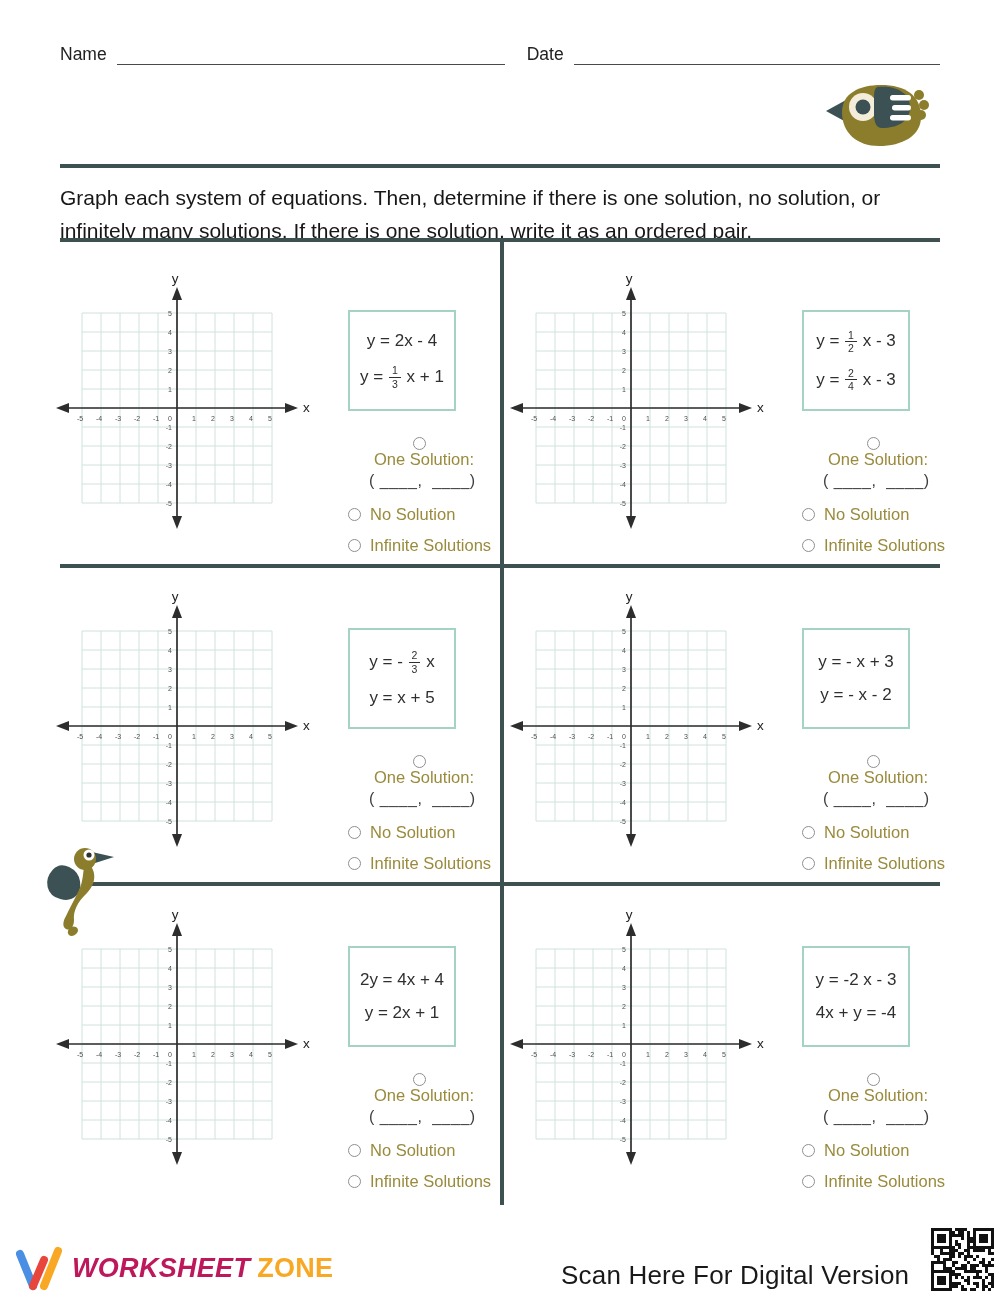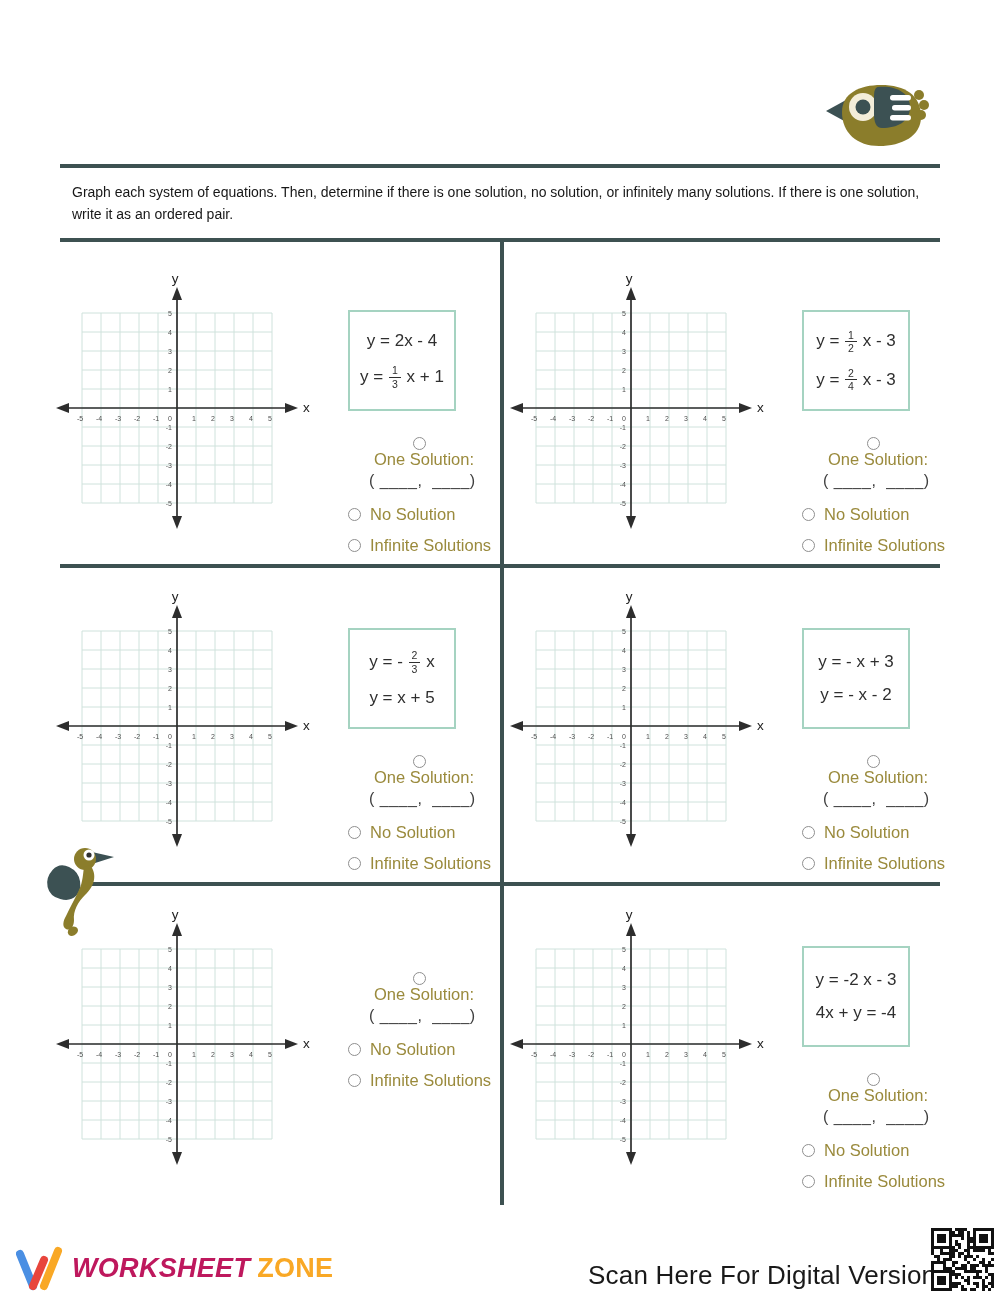--- a/index.html
+++ b/index.html
@@ -9,21 +9,21 @@
   
   .name-row{position:absolute;left:60px;top:44px;width:880px;display:flex;align-items:flex-end;font-size:17.5px;color:#222;}
   .fill-line{border-bottom:1.5px solid #4a4a4a;height:20px;}
   .nl1{width:388px;margin-left:10px;}
   .nl2{flex:1;margin-left:10px;}
   .date-lab{margin-left:22px;}
   .page-title{position:absolute;left:60px;top:96px;font-size:41px;font-weight:bold;color:#8d7e30;letter-spacing:.2px;}
   .title-bird{position:absolute;left:824px;top:78px;}
   .rule{position:absolute;left:60px;width:880px;height:4px;background:#3d5151;}
   .rule-title{top:164px;}
-  .instructions{position:absolute;left:72px;top:182px;width:852px;font-size:14px;line-height:1.55;color:#171717;}
+  .instructions{position:absolute;left:60px;top:182px;width:852px;font-size:21px;line-height:1.55;color:#171717;}
 
   
   .rule-top{top:238px;}
   .rule-mid1{top:564px;}
   .rule-mid2{top:882px;}
   .vdivider{position:absolute;left:500px;top:238px;width:4px;height:967px;background:#3d5151;}
 
   
   .problem-cell{position:absolute;width:450px;height:300px;}
   .graph-slot{position:absolute;left:0;top:0;}
@@ -39,29 +39,35 @@
   .opt-no{margin-top:15px;}
   .opt-inf{margin-top:12px;}
   .radio{width:11px;height:11px;border:1.6px solid #8f8f8f;border-radius:50%;margin-right:9px;flex:0 0 auto;background:#fff;}
   .pair{margin:3px 0 0 21px;font-size:16px;color:#3f3f3f;letter-spacing:.5px;white-space:pre;}
 
   
   .footer-logo{position:absolute;left:16px;top:1244px;display:flex;align-items:center;}
   .brand-text{font-size:27px;font-weight:bold;letter-spacing:.3px;margin-left:8px;}
   .brand-first{color:#be185d;font-style:italic;}
   .brand-second{color:#f9a825;margin-left:7px;}
-  .scan-text{position:absolute;left:588px;top:1260px;font-size:26px;color:#191919;letter-spacing:.2px;}
+  .scan-text{position:absolute;left:561px;top:1260px;font-size:26px;color:#191919;letter-spacing:.2px;}
   .qr{position:absolute;left:931px;top:1228px;}
   .hummingbird{position:absolute;left:40px;top:843px;}
 </style>
 </head>
 <body>
 
 <div id="page">
 
+  <div class="name-row">
+    <span>Name</span>
+    <span class="fill-line nl1"></span>
+    <span class="date-lab">Date</span>
+    <span class="fill-line nl2"></span>
+  </div>
 
 
   <svg class="title-bird" width="106" height="74" viewBox="0 0 106 74">
     <polygon points="2,33 22,22 22,44" fill="#3c5153"></polygon>
     <path d="M18,34 C18,15 36,7 57,7 C81,7 97,17 97,39 C97,58 78,68 55,68 C33,68 18,55 18,34 Z" fill="#8b7d2b"></path>
     <circle cx="39" cy="29" r="14" fill="#f3edd9"></circle>
     <circle cx="39" cy="29" r="7.5" fill="#3c5153"></circle>
     <path d="M54,9 C72,7 86,15 86,29 C86,44 73,50 58,50 C52,50 50,44 50,36 L50,19 C50,13 51,9.5 54,9 Z" fill="#3c5153"></path>
     <rect x="66" y="17" width="21" height="5.5" rx="2.7" fill="#ffffff"></rect>
     <rect x="68" y="27" width="19" height="5.5" rx="2.7" fill="#ffffff"></rect>
@@ -425,20 +431,24 @@
             <text x="118" y="119.5" font-size="7" fill="#4f4f4f" text-anchor="end" font-family="&quot;Liberation Sans&quot;,sans-serif">1</text>
             <text x="118" y="157.5" font-size="7" fill="#4f4f4f" text-anchor="end" font-family="&quot;Liberation Sans&quot;,sans-serif">-1</text>
             <text x="118" y="176.5" font-size="7" fill="#4f4f4f" text-anchor="end" font-family="&quot;Liberation Sans&quot;,sans-serif">-2</text>
             <text x="118" y="195.5" font-size="7" fill="#4f4f4f" text-anchor="end" font-family="&quot;Liberation Sans&quot;,sans-serif">-3</text>
             <text x="118" y="214.5" font-size="7" fill="#4f4f4f" text-anchor="end" font-family="&quot;Liberation Sans&quot;,sans-serif">-4</text>
             <text x="118" y="233.5" font-size="7" fill="#4f4f4f" text-anchor="end" font-family="&quot;Liberation Sans&quot;,sans-serif">-5</text>
             <text x="249" y="140" font-size="13.5" fill="#222" text-anchor="start" font-family="&quot;Liberation Sans&quot;,sans-serif">x</text>
             <text x="121" y="11" font-size="13.5" fill="#222" text-anchor="middle" font-family="&quot;Liberation Sans&quot;,sans-serif">y</text>
           </svg></div>
     <div class="right-col">
+      <div class="eq-box">
+            <div class="eq-line">2y = 4x + 4</div>
+            <div class="eq-line">y = 2x + 1</div>
+          </div>
       <div class="opt opt-one">
         <span class="radio"></span>
         <span class="opt-label">One Solution:</span>
       </div>
       <div class="pair"><span class="p-open">(</span> <span class="b1">____</span><span class="p-comma">,</span>  <span class="b2">____</span><span class="p-close">)</span></div>
       <div class="opt opt-no">
         <span class="radio"></span>
         <span class="opt-label">No Solution</span>
       </div>
       <div class="opt opt-inf">

